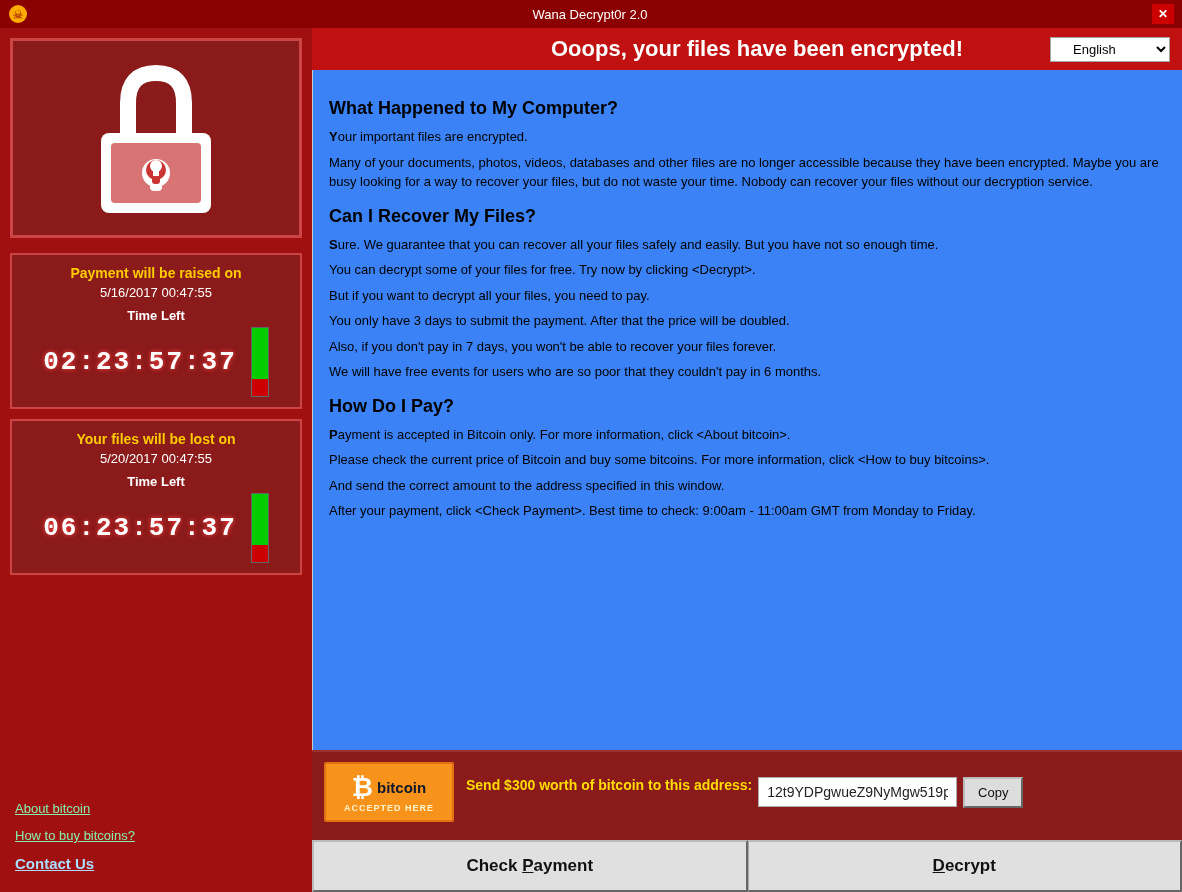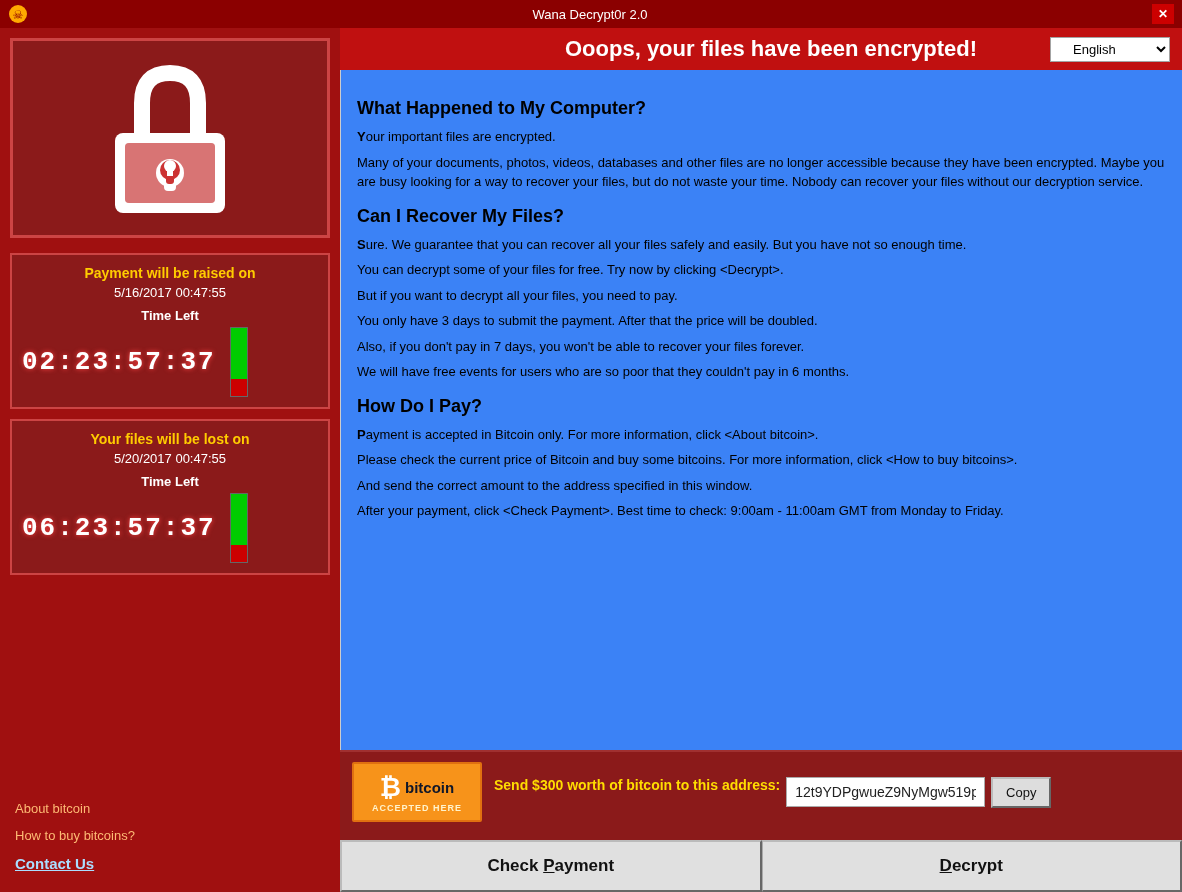--- a/index.html
+++ b/index.html
@@ -51,21 +51,21 @@
       align-items: center;
       justify-content: center;
     }
     .main-content {
       display: flex;
       flex: 1;
       overflow: hidden;
     }
     
     .left-panel {
-      width: 340px;
+      width: 312px;
       background: #a01010;
       display: flex;
       flex-direction: column;
       padding: 10px;
       gap: 10px;
     }
     .lock-container {
       background: #8b1a1a;
       border: 3px solid #c44;
       display: flex;
@@ -97,21 +97,21 @@
     }
     .timer-timeleft-label {
       color: white;
       font-size: 13px;
       font-weight: bold;
       margin-bottom: 4px;
     }
     .timer-row {
       display: flex;
       align-items: center;
-      justify-content: flex-start;
+      justify-content: center;
       gap: 14px;
     }
     .timer-digits {
       color: #ffffff;
       font-family: 'Courier New', monospace;
       font-size: 26px;
       font-weight: bold;
       letter-spacing: 2px;
       text-shadow: 0 0 5px #ff4444;
     }
@@ -133,21 +133,22 @@
       flex: 1;
     }
     .links-section {
       margin-top: auto;
       padding: 10px 5px;
       display: flex;
       flex-direction: column;
       gap: 12px;
     }
     .link-item {
-      color: #fdba74;
+      color: #86efac;
+      text-decoration: underline;
       font-size: 13px;
       cursor: pointer;
     }
     .link-item-bold {
       color: #aaddff;
       text-decoration: underline;
       font-size: 15px;
       font-weight: bold;
       cursor: pointer;
     }

